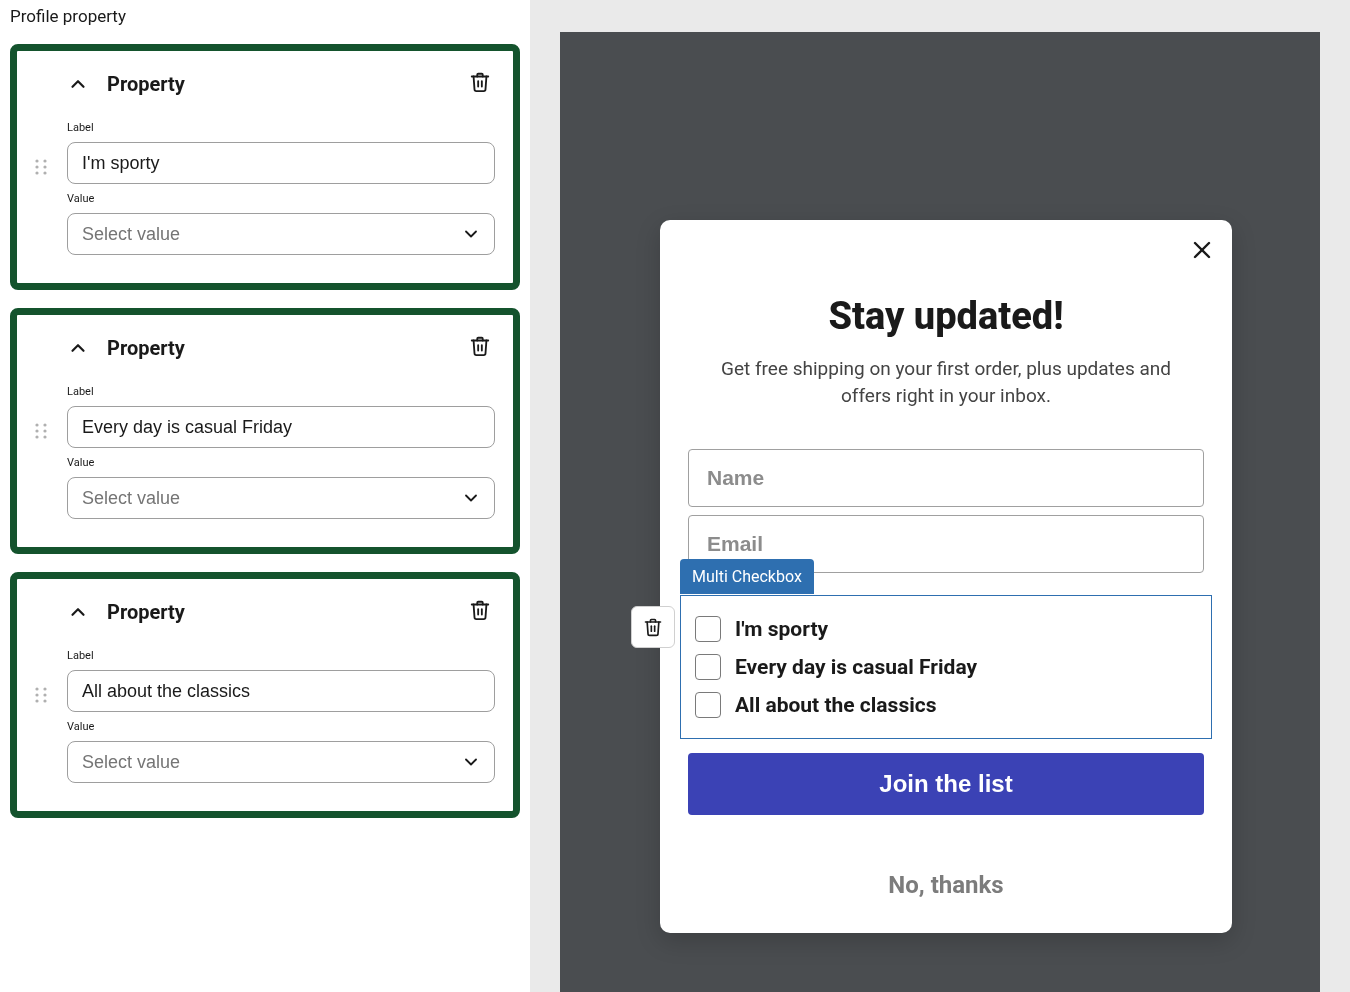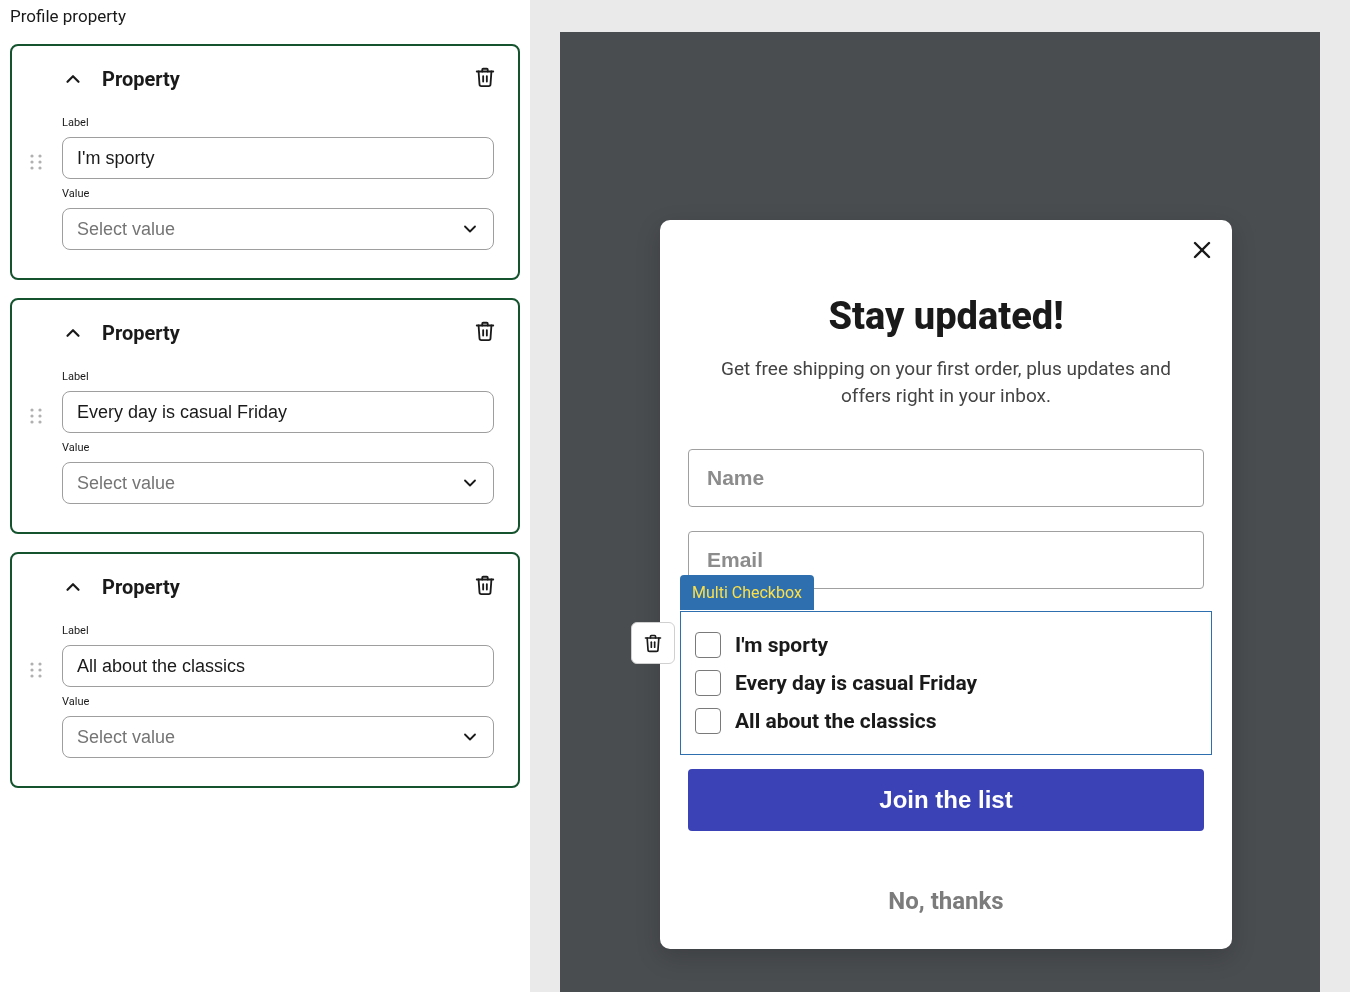--- a/index.html
+++ b/index.html
@@ -41,21 +41,21 @@
     }
     .select-chevron {
       position: absolute;
       right: 14px;
       top: 50%;
       transform: translateY(-50%);
       pointer-events: none;
     }
     .select-chevron svg { display: block; }
     .property-card {
-      border: 2px solid #14532d;
+      border: 7px solid #14532d;
       border-radius: 8px;
       margin-top: 18px;
       padding: 8px 18px 28px 50px;
       position: relative;
       background: #fff;
     }
     .property-header {
       display: flex;
       align-items: center;
       justify-content: space-between;
@@ -168,37 +168,37 @@
       line-height: 1.4;
     }
     .popup-input {
       width: 100%;
       height: 58px;
       border: 1px solid #a0a0a0;
       border-radius: 4px;
       font-size: 21px;
       font-weight: 600;
       padding: 0 18px;
-      margin-top: 24px;
+      margin-top: 8px;
       color: #1a1a1a;
       outline: none;
     }
     .popup-input::placeholder { color: #8c8c8c; font-weight: 600; }
     .first-input { margin-top: 40px; }
 
     .multi-checkbox-wrap {
       position: relative;
       margin-top: 22px;
     }
     .multi-checkbox-tag {
       position: absolute;
       top: -36px;
       left: -8px;
       background: #2e6fb0;
-      color: #fde047;
+      color: #ffffff;
       font-size: 16px;
       padding: 8px 12px;
       border-radius: 4px 4px 0 0;
     }
     .multi-checkbox-box {
       border: 1.5px solid #2e6fb0;
       background: #fff;
       margin-left: -8px;
       margin-right: -8px;
       padding: 14px 16px 14px 14px;

